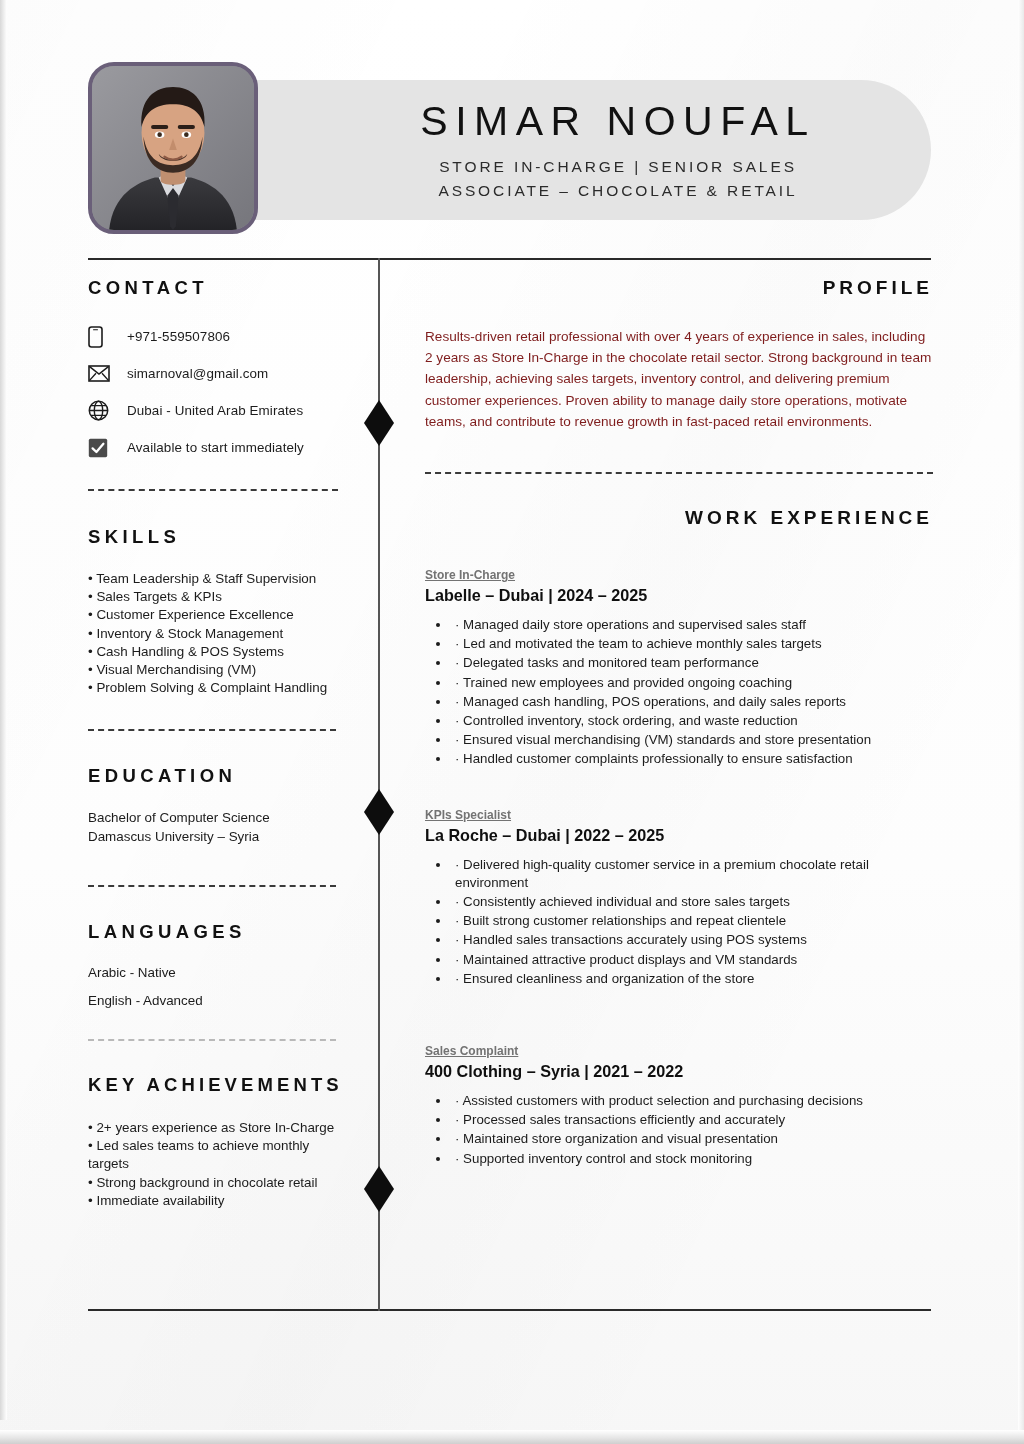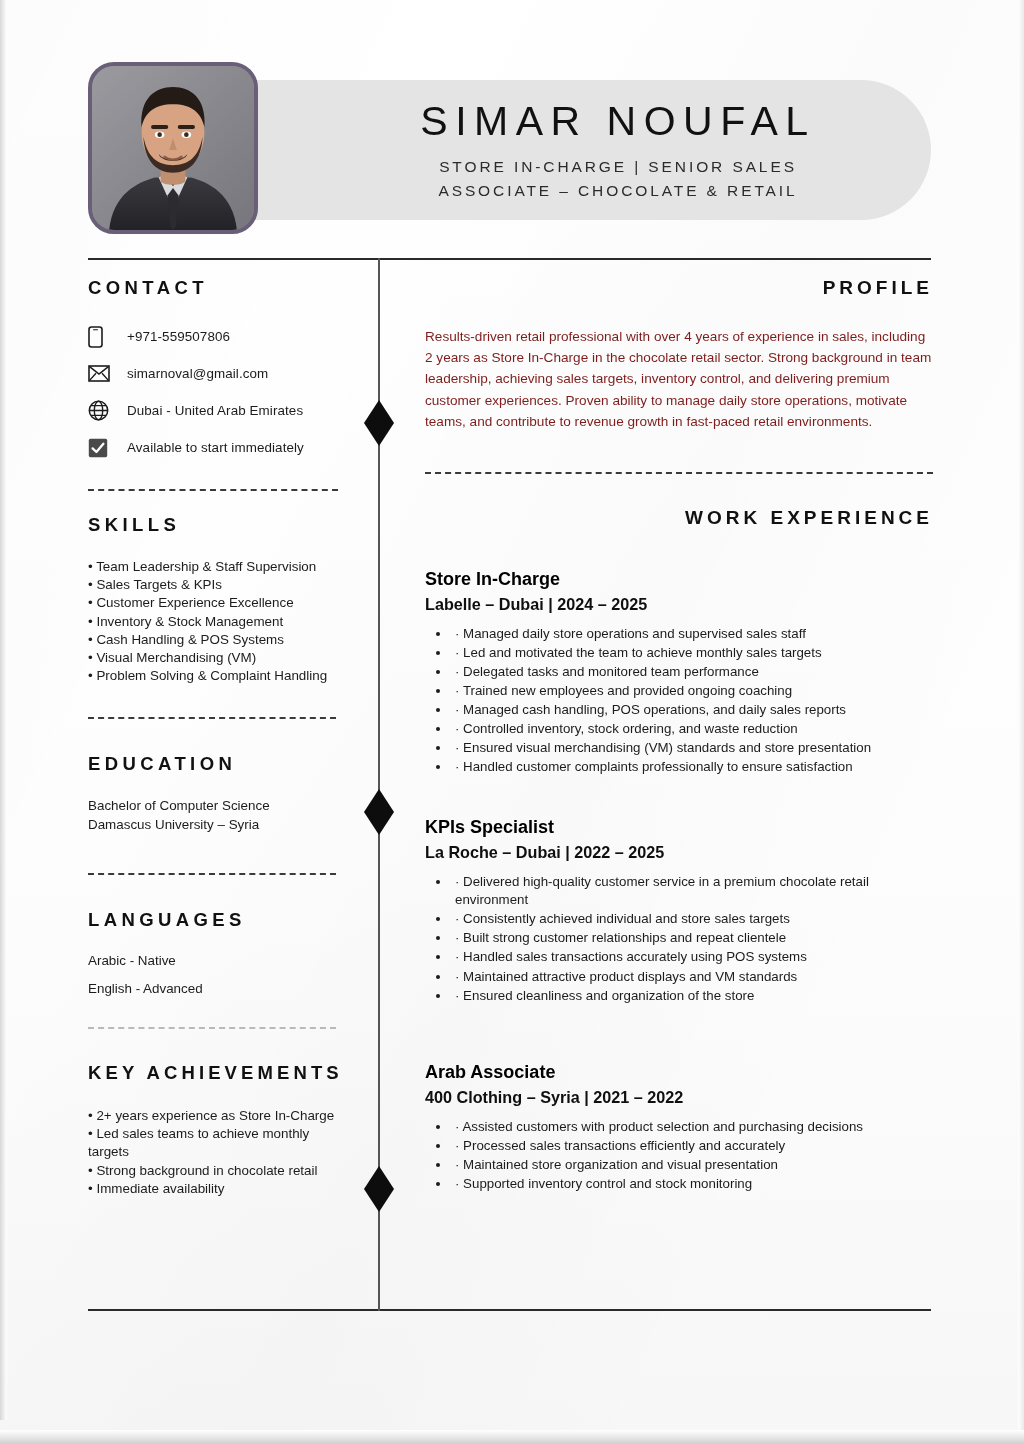--- a/index.html
+++ b/index.html
@@ -88,21 +88,21 @@
   .plain-list li{
     font-size:13.4px;line-height:18.3px;color:#1c1c1c;
   }
   .edu-line{font-size:13.4px;line-height:19px;color:#1c1c1c;}
   .lang-line{font-size:13.4px;line-height:18px;color:#1c1c1c;margin-bottom:10px;}
 
   
   .profile-p{
     font-size:13.6px;line-height:21.3px;color:#7f1d1d;margin:0;text-align:left;
   }
-  .job-title{font-size:18px;font-weight:700;color:#000000;line-height:1.42;}
+  .job-title{font-size:12px;font-weight:700;color:#737373;line-height:1.42;text-decoration:underline;}
   .job-meta{font-size:16.2px;font-weight:700;color:#0f0f0f;line-height:1.42;}
   ul.job-bullets{margin:9px 0 0 0;padding-left:26px;list-style:disc;}
   ul.job-bullets li{
     font-size:13.3px;line-height:18.6px;color:#1c1c1c;padding-left:4px;margin-bottom:0.5px;
   }
 </style>
 </head>
 <body>
 
 <div class="page-bg"></div>
@@ -215,21 +215,21 @@
           <rect x="0.8" y="0.8" width="18.4" height="18.4" rx="1.6" fill="#4a4a4a"></rect>
           <path d="M4.6 10.4 L8.4 14 L15.4 5.8" fill="none" stroke="#ffffff" stroke-width="2.3" stroke-linecap="round" stroke-linejoin="round"></path>
         </svg>
       </span>
       <span class="contact-txt">Available to start immediately</span>
     </div>
   </div>
 
   <div class="dashed" style="margin-top:23px"></div>
 
-  <h2 class="sec" style="margin-top:24px">SKILLS</h2>
+  <h2 class="sec" style="margin-top:36px">SKILLS</h2>
   <ul class="plain-list" style="margin-top:22px">
     <li>• Team Leadership &amp; Staff Supervision</li>
     <li>• Sales Targets &amp; KPIs</li>
     <li>• Customer Experience Excellence</li>
     <li>• Inventory &amp; Stock Management</li>
     <li>• Cash Handling &amp; POS Systems</li>
     <li>• Visual Merchandising (VM)</li>
     <li>• Problem Solving &amp; Complaint Handling</li>
   </ul>
 
@@ -291,21 +291,21 @@
       <li>· Delivered high-quality customer service in a premium chocolate retail environment</li>
       <li>· Consistently achieved individual and store sales targets</li>
       <li>· Built strong customer relationships and repeat clientele</li>
       <li>· Handled sales transactions accurately using POS systems</li>
       <li>· Maintained attractive product displays and VM standards</li>
       <li>· Ensured cleanliness and organization of the store</li>
     </ul>
   </div>
 
   <div style="margin-top:55px">
-    <div class="job-title">Arab Associate</div>
+    <div class="job-title">Sales Complaint</div>
     <div class="job-meta">400 Clothing – Syria | 2021 – 2022</div>
     <ul class="job-bullets">
       <li>· Assisted customers with product selection and purchasing decisions</li>
       <li>· Processed sales transactions efficiently and accurately</li>
       <li>· Maintained store organization and visual presentation</li>
       <li>· Supported inventory control and stock monitoring</li>
     </ul>
   </div>
 </div>
 

